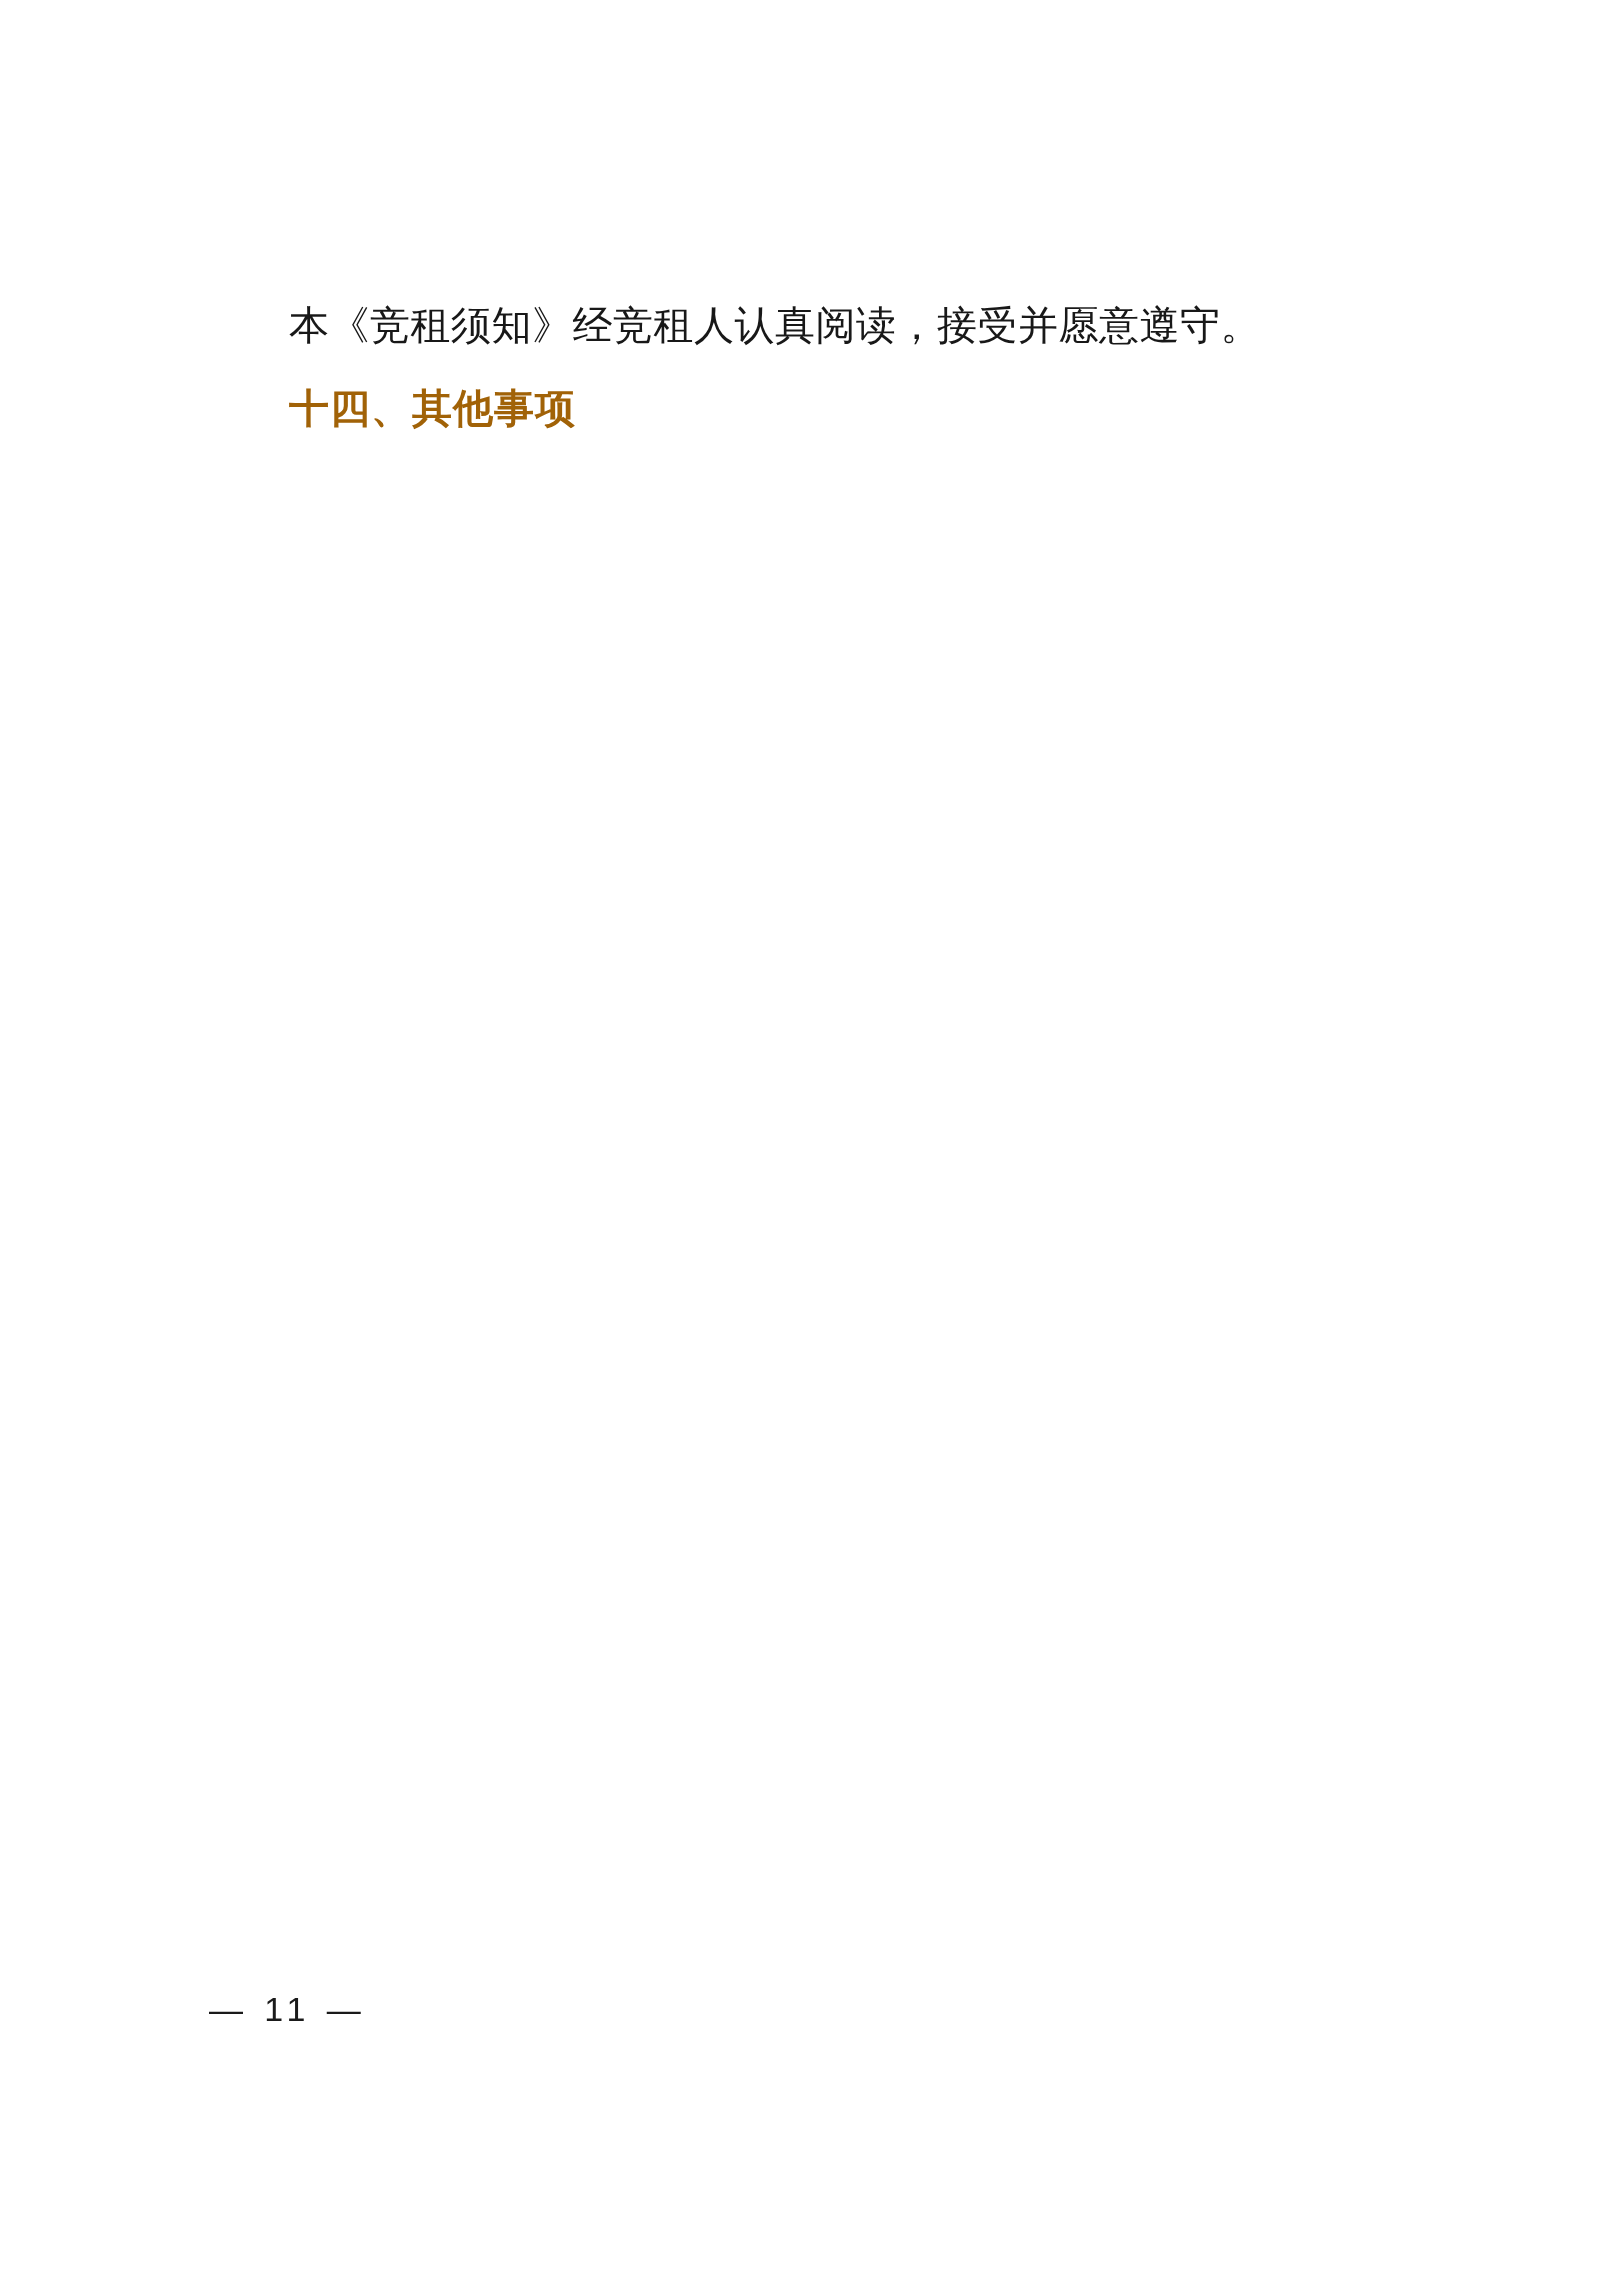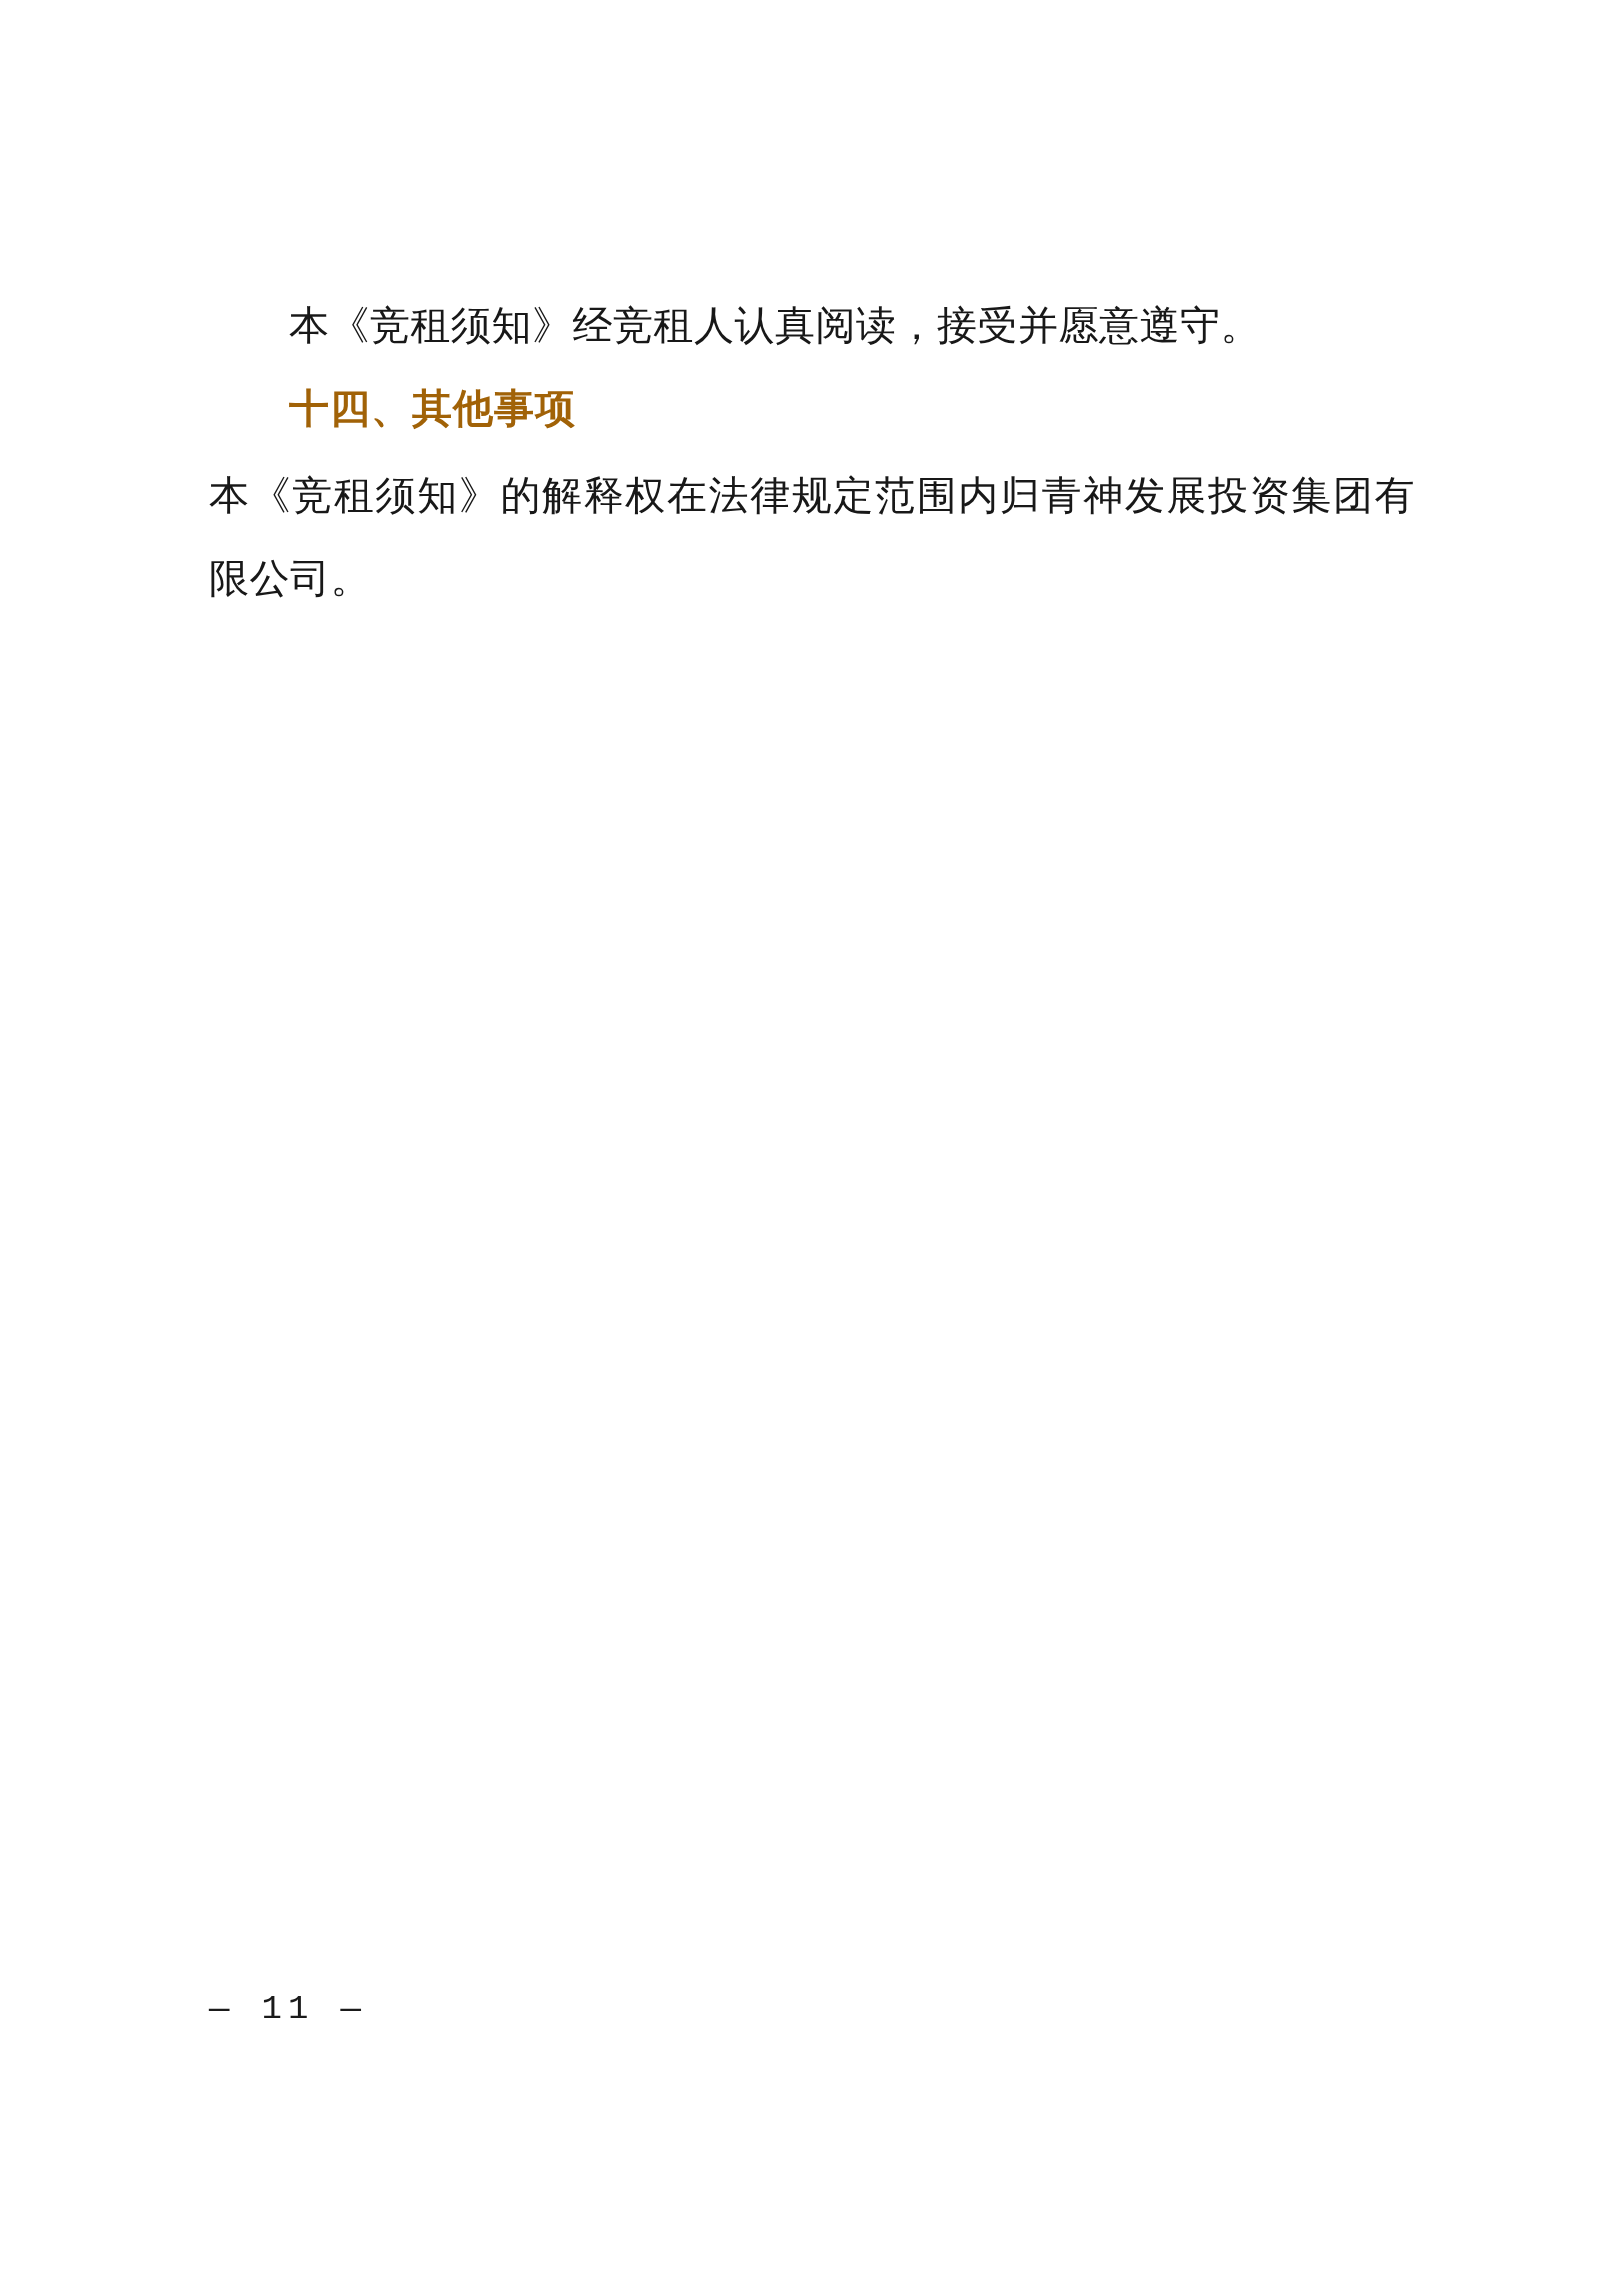--- a/index.html
+++ b/index.html
@@ -66,36 +66,35 @@
     left: 209px;
     top: 1990px;
     width: 1206px;
   }
 
   .page-number {
     font-size: 34px;
     line-height: 39px;
     color: #1a1a1a;
     letter-spacing: 5.9px;
-    font-family: Liberation Mono, monospace;
+    font-family: Liberation Sans, sans-serif;
     white-space: pre;
   }
 </style>
 </head>
 <body>
 
 <div class="page">
 
   <div class="content">
 
     <p class="para indent2">本《竞租须知》经竞租人认真阅读，接受并愿意遵守。</p>
 
     <h2 class="heading">十四、其他事项</h2>
 
-    <p class="para body-block">本《竞租须知》的解释权在法律规定范围内归青神发展投资集团有限公司。</p>
 
   </div>
 
   <div class="footer">
     <div class="page-number">— 11 —</div>
   </div>
 
 </div>
 
 

